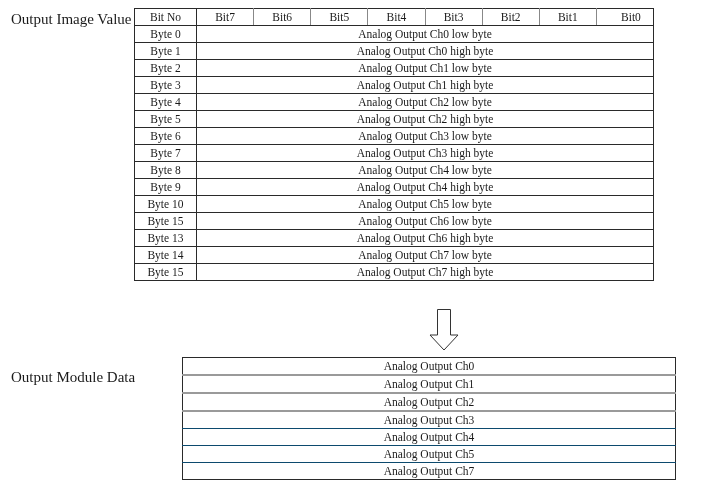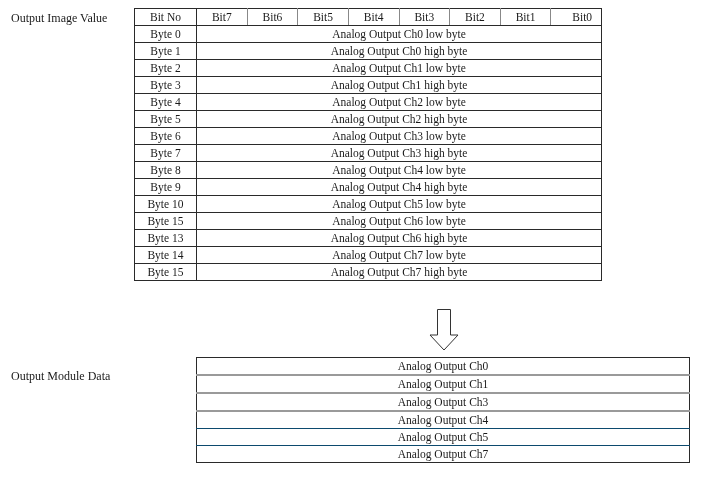--- a/index.html
+++ b/index.html
@@ -1,28 +1,28 @@
 <!DOCTYPE html>
 <html><head>
   <meta charset="utf-8">
   <style>
     html, body { margin: 0; padding: 0; background: #ffffff; }
     body { width: 702px; height: 496px; position: relative; overflow: hidden;
            font-family: "Liberation Serif", "DejaVu Serif", serif; color: #1a1a1a; font-size: 11.5px; }
-    .label { position: absolute; font-size: 12px; }
+    .label { position: absolute; font-size: 15px; }
     #lbl-top { left: 11px; top: 11px; }
     #lbl-bottom { left: 11px; top: 369px; }
     table { border-collapse: collapse; position: absolute; table-layout: fixed; }
-    #tbl-image { left: 134px; top: 8px; width: 468px; }
+    #tbl-image { left: 134px; top: 8px; width: 520px; }
     #tbl-image td, #tbl-image th { border: 1px solid #2a2a2a; height: 16px; padding: 0; text-align: center;
       font-weight: normal; font-size: 11.5px; line-height: 16px; }
     #tbl-image th.bitno, #tbl-image td.byte { width: 61px; }
     #tbl-image th.bitcol { border-left: 1px solid #888; border-right: 1px solid #888; }
     #tbl-image th.bitcol:last-child { border-right: 1px solid #2a2a2a; padding-left: 12px; }
-    #tbl-module { left: 196px; top: 357px; width: 494px; border: 1.5px solid #2a2a2a; }
+    #tbl-module { left: 182px; top: 357px; width: 494px; border: 1.5px solid #2a2a2a; }
     #tbl-module td { height: 16px; padding: 0; text-align: center; font-size: 11.5px; line-height: 16px;
       border-bottom: 2px solid #9a9a9a; }
     #tbl-module tr:nth-child(n+4) td { border-bottom: 1px solid #0c4a6e; }
     #tbl-module tr:last-child td { border-bottom: none; }
     #arrow { position: absolute; left: 429px; top: 309px; width: 30px; height: 42px; }
   </style>
 </head>
 <body>
 
 <div class="label" id="lbl-top">Output Image Value</div>
@@ -113,20 +113,23 @@
 
 <table id="tbl-module">
   <tbody>
     <tr>
         <td>Analog Output Ch0</td>
       </tr>
     <tr>
         <td>Analog Output Ch1</td>
       </tr>
     <tr>
+        <td>Analog Output Ch2</td>
+      </tr>
+    <tr>
         <td>Analog Output Ch3</td>
       </tr>
     <tr>
         <td>Analog Output Ch4</td>
       </tr>
     <tr>
         <td>Analog Output Ch5</td>
       </tr>
     <tr>
         <td>Analog Output Ch7</td>

